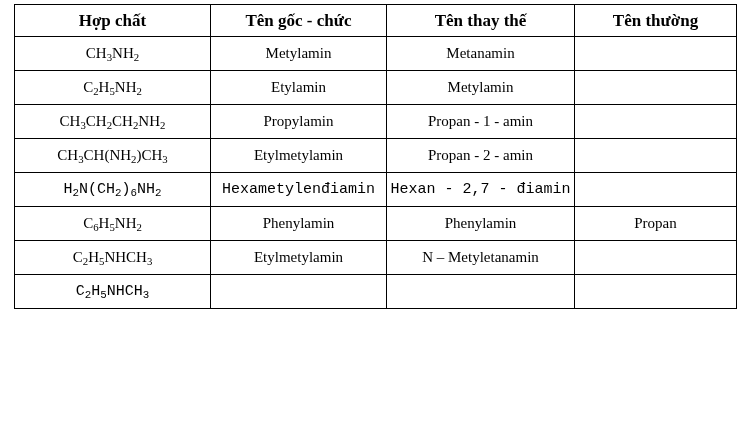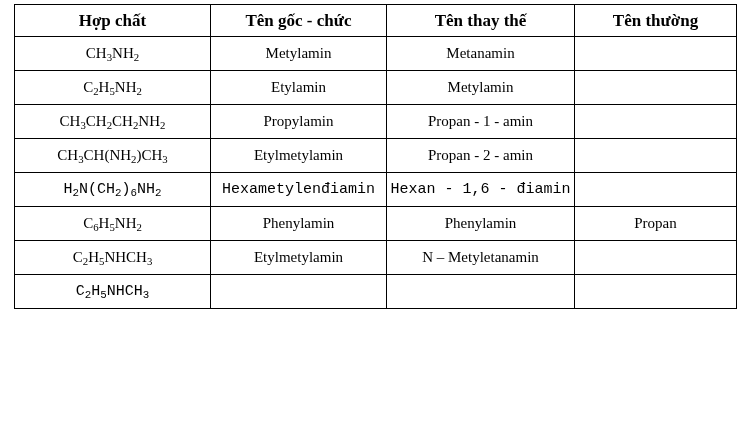--- a/index.html
+++ b/index.html
@@ -104,21 +104,21 @@
         </tr>
         <tr>
           <td class="formula">CH<sub>3</sub>CH(NH<sub>2</sub>)CH<sub>3</sub></td>
           <td class="name-cell">Etylmetylamin</td>
           <td class="name-cell">Propan - 2 - amin</td>
           <td class="empty-cell"></td>
         </tr>
         <tr>
           <td class="formula tall">H<sub>2</sub>N(CH<sub>2</sub>)<sub>6</sub>NH<sub>2</sub></td>
           <td class="name-cell tall">Hexametylenđiamin</td>
-          <td class="name-cell tall">Hexan - 1,6 - điamin</td>
+          <td class="name-cell tall">Hexan - 2,7 - điamin</td>
           <td class="empty-cell tall"></td>
         </tr>
         <tr>
           <td class="formula">C<sub>6</sub>H<sub>5</sub>NH<sub>2</sub></td>
           <td class="name-cell">Phenylamin</td>
           <td class="name-cell">Phenylamin</td>
           <td class="name-cell">Propan</td>
         </tr>
         <tr>
           <td class="formula">C<sub>2</sub>H<sub>5</sub>NHCH<sub>3</sub></td>

